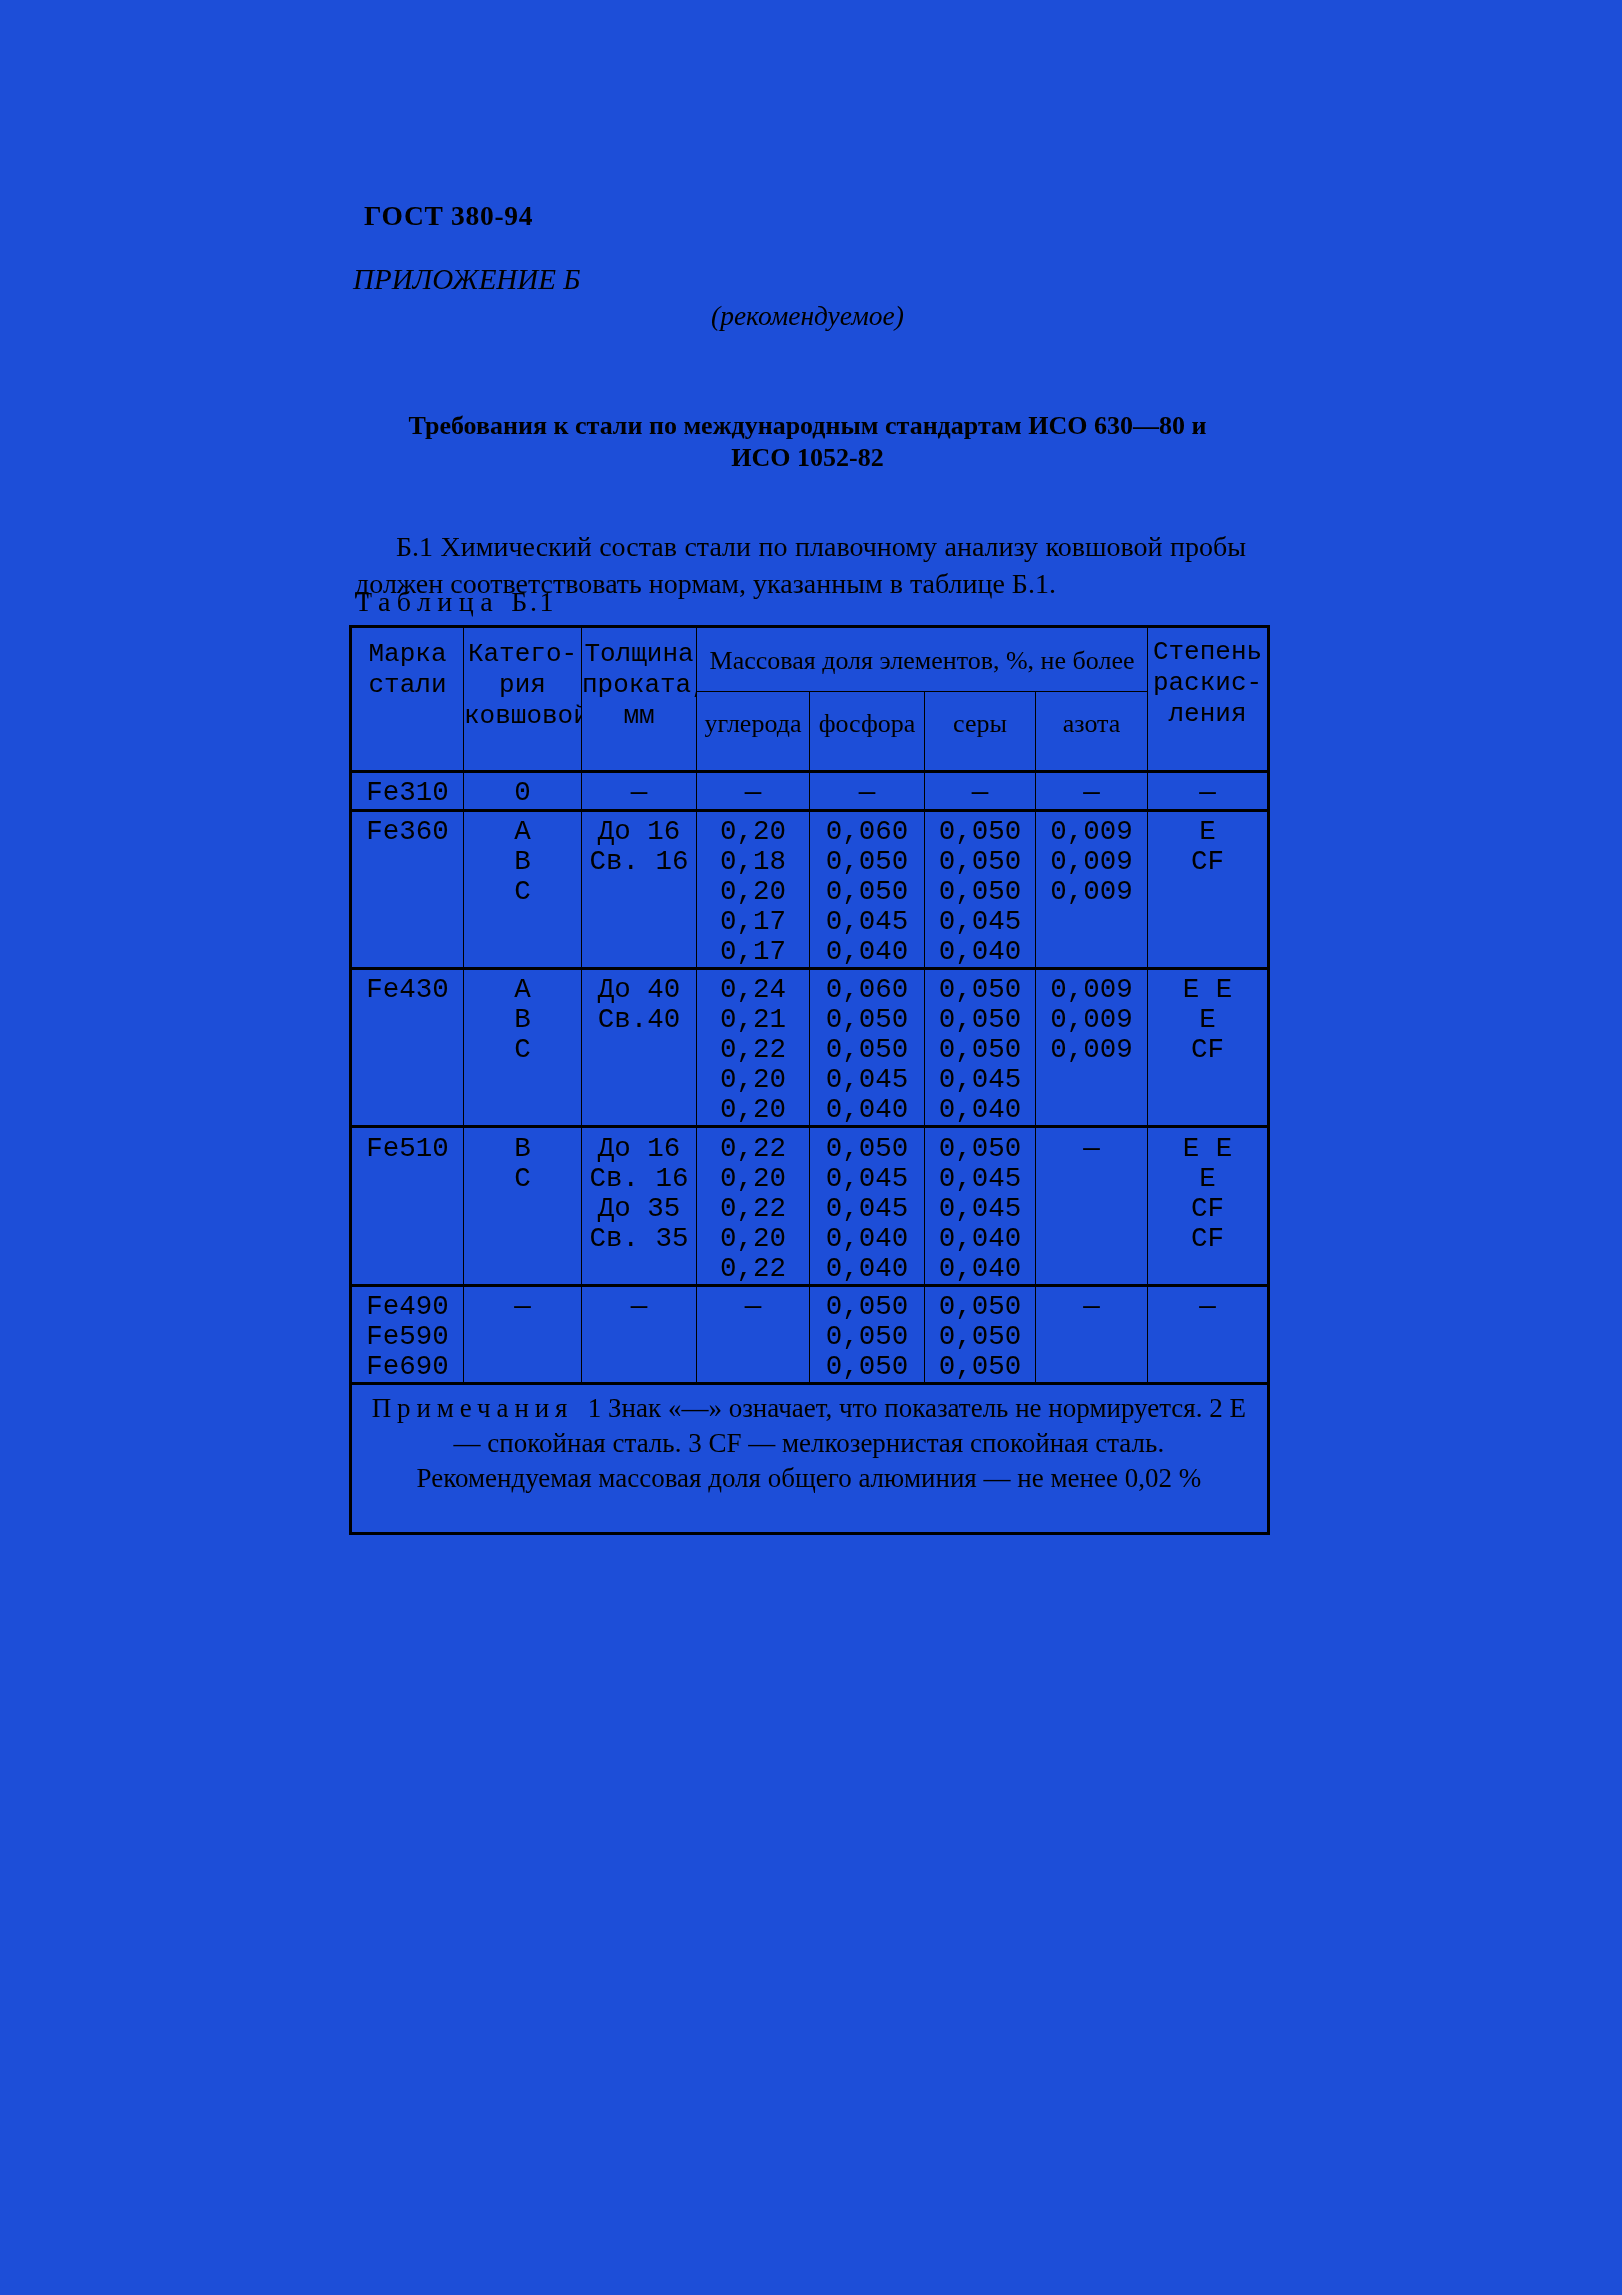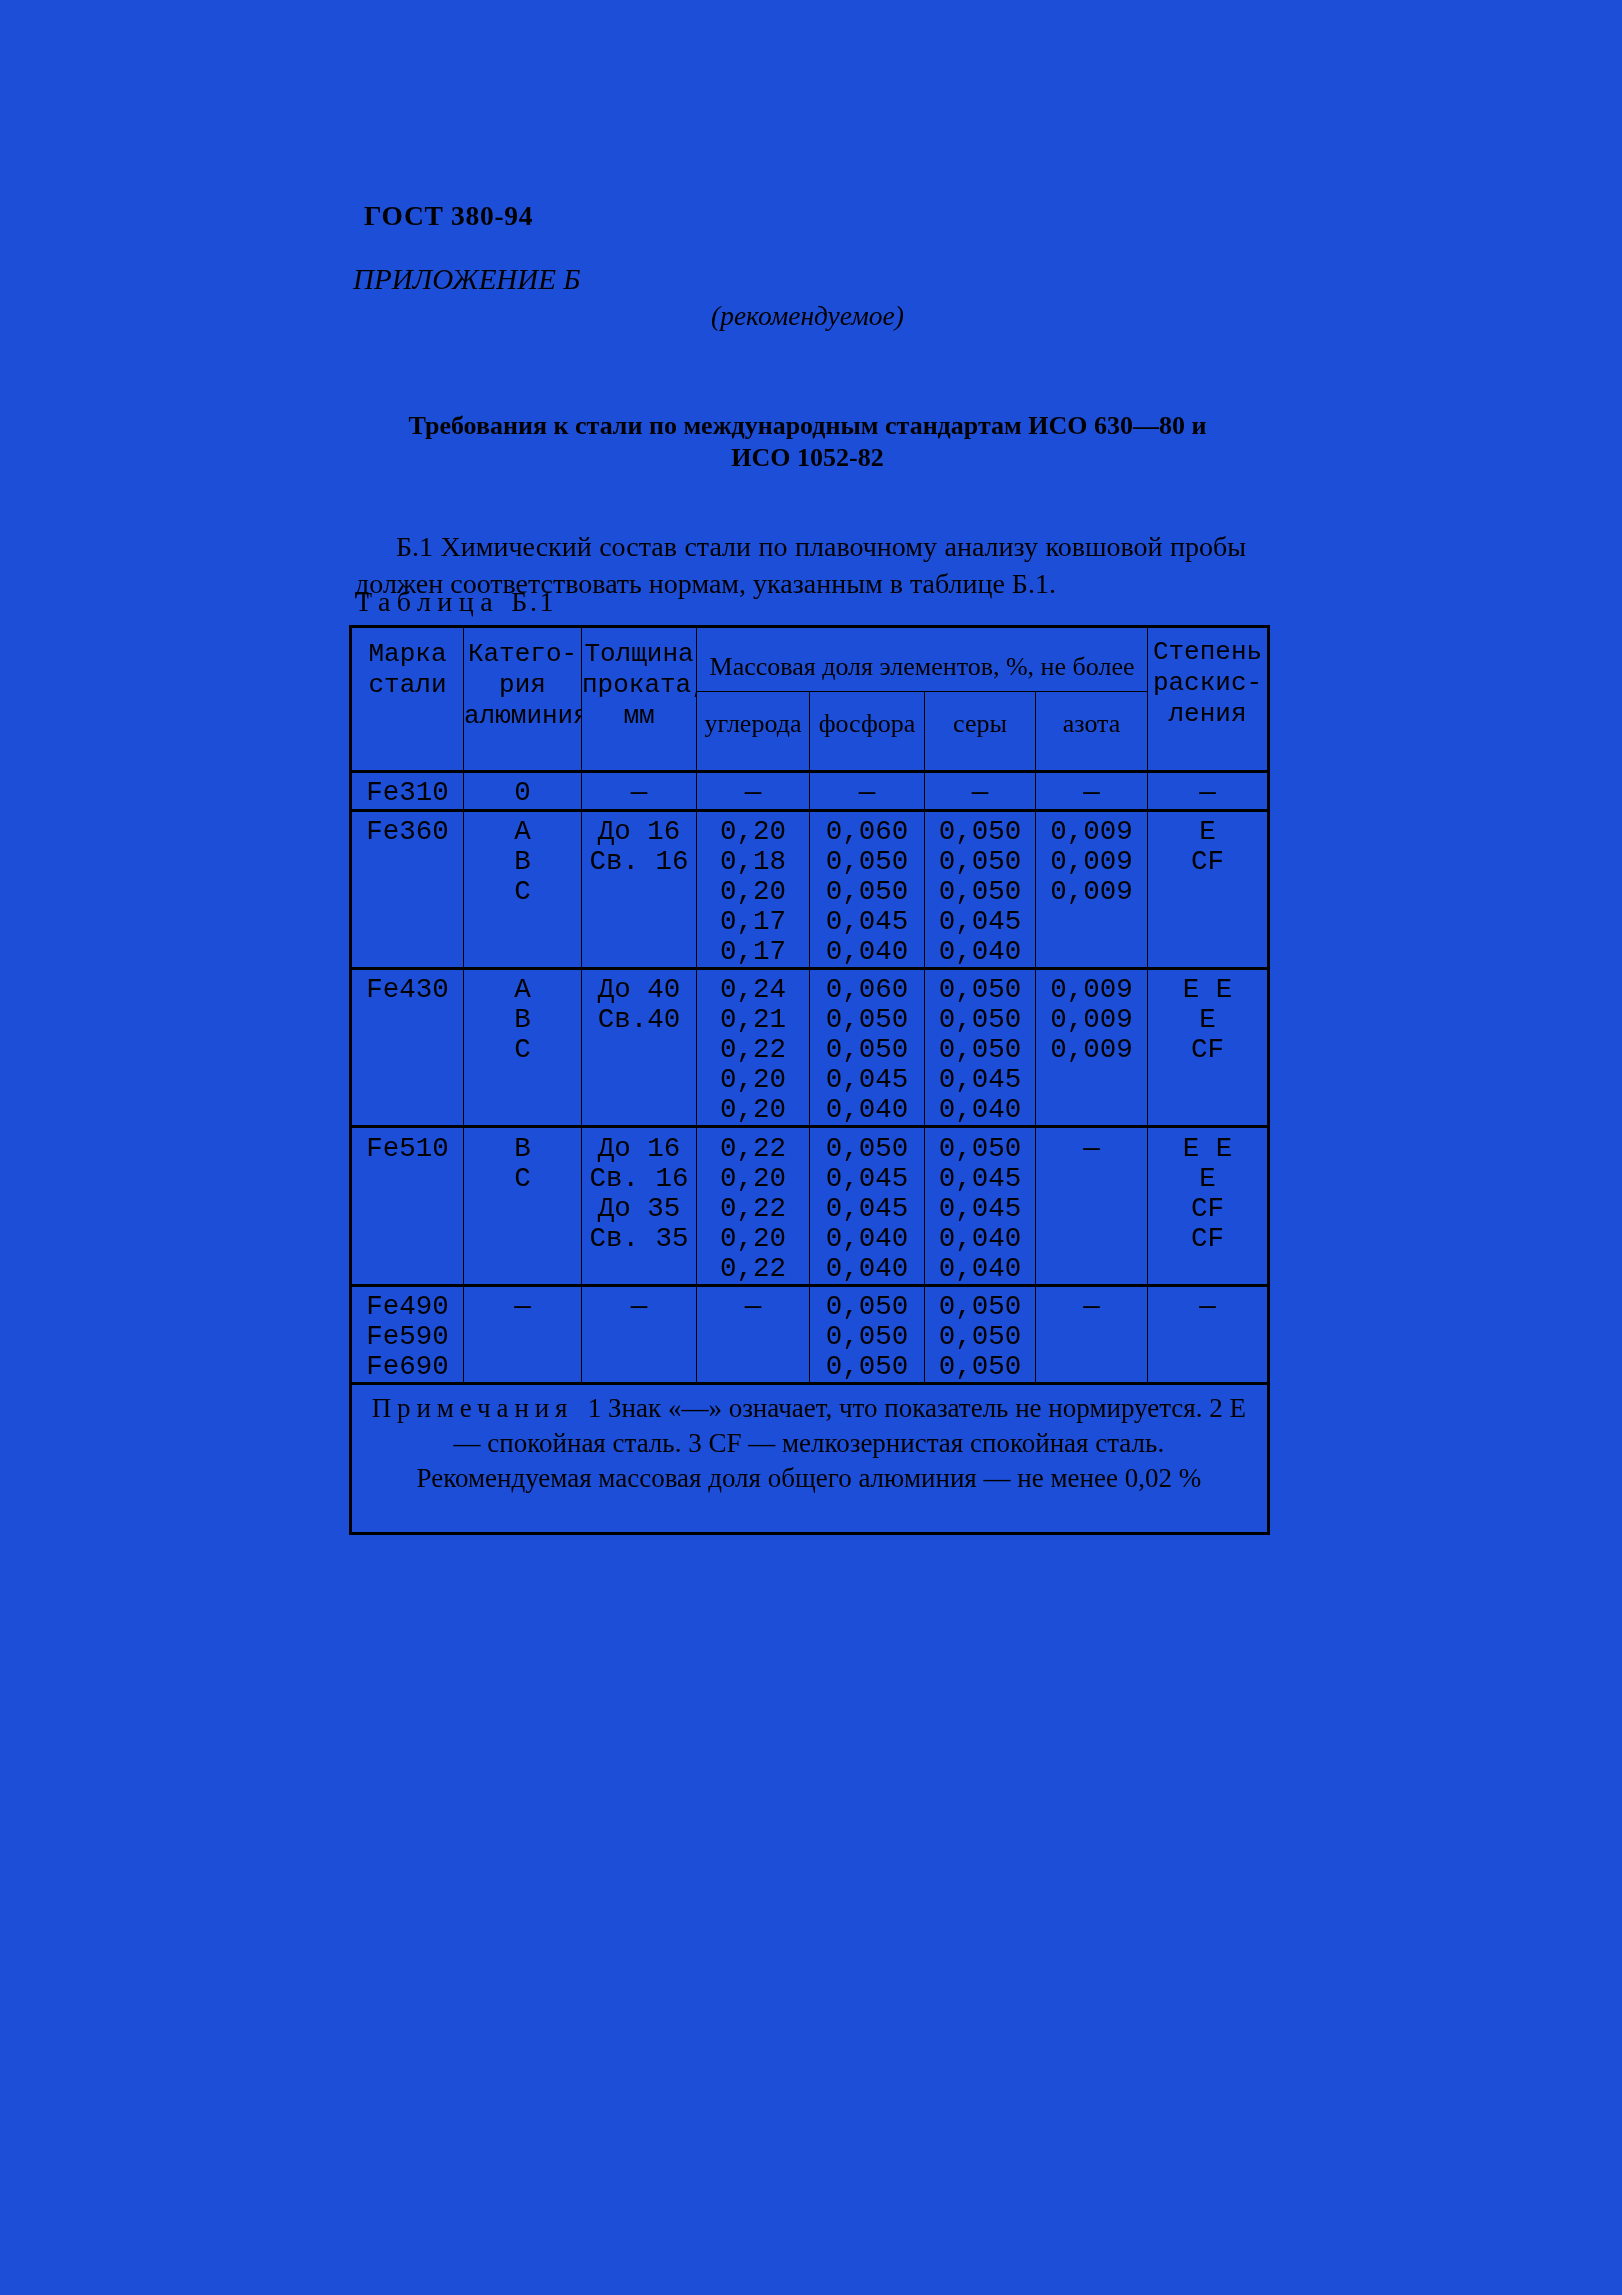--- a/index.html
+++ b/index.html
@@ -55,21 +55,21 @@
     overflow: hidden;
   }
   
   table.b1 tbody td { border-top-width: 3.3px; }
 
   .pre { white-space: pre-line; font-family: Liberation Mono, monospace; }
 
   thead th { font-size: 26px; line-height: 31px; padding-top: 10.5px; }
   thead tr.hr1 { height: 65px; }
   thead tr.hr2 { height: 80px; }
-  th.span-h { padding-top: 23px; }
+  th.span-h { padding-top: 17px; }
   tr.hr2 th { padding-top: 15.7px; }
   th.deox-h { padding-top: 9.2px; }
 
   tbody td {
     font-size: 27.5px; line-height: 30px; padding-top: 5.2px;
   }
   tr.r-fe310 { height: 39px; }
   tr.r-fe360 { height: 156px; }
   tr.r-fe430 { height: 153px; }
   tr.r-fe510 { height: 152px; }
@@ -114,21 +114,21 @@
         <col style="width:111px">
       <col style="width:112px">
         <col style="width:121px">
     </colgroup>
     <thead>
       <tr class="hr1">
         <th rowspan="2" class="pre">Марка
 стали</th>
         <th rowspan="2" class="pre">Катего-
 рия
-алюминия</th>
+ковшовой</th>
         <th rowspan="2" class="pre">Толщина
 проката,
 мм</th>
         <th colspan="4" class="span-h">Массовая доля элементов, %, не более</th>
         <th rowspan="2" class="pre deox-h">Степень
 раскис-
 ления</th>
       </tr>
       <tr class="hr2">
         <th>углерода</th>

